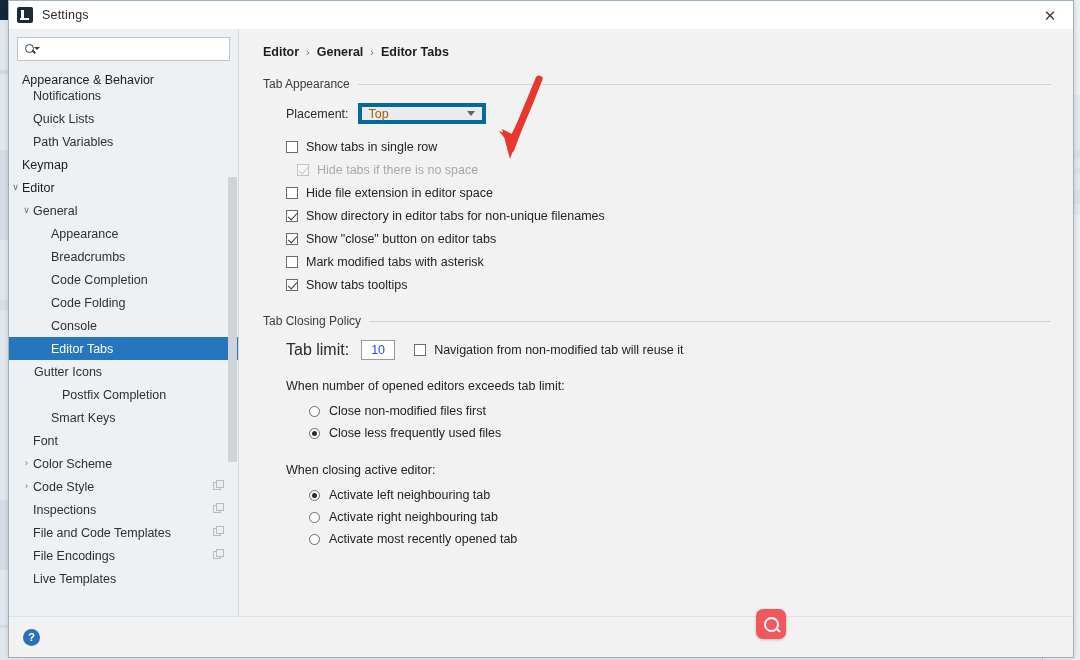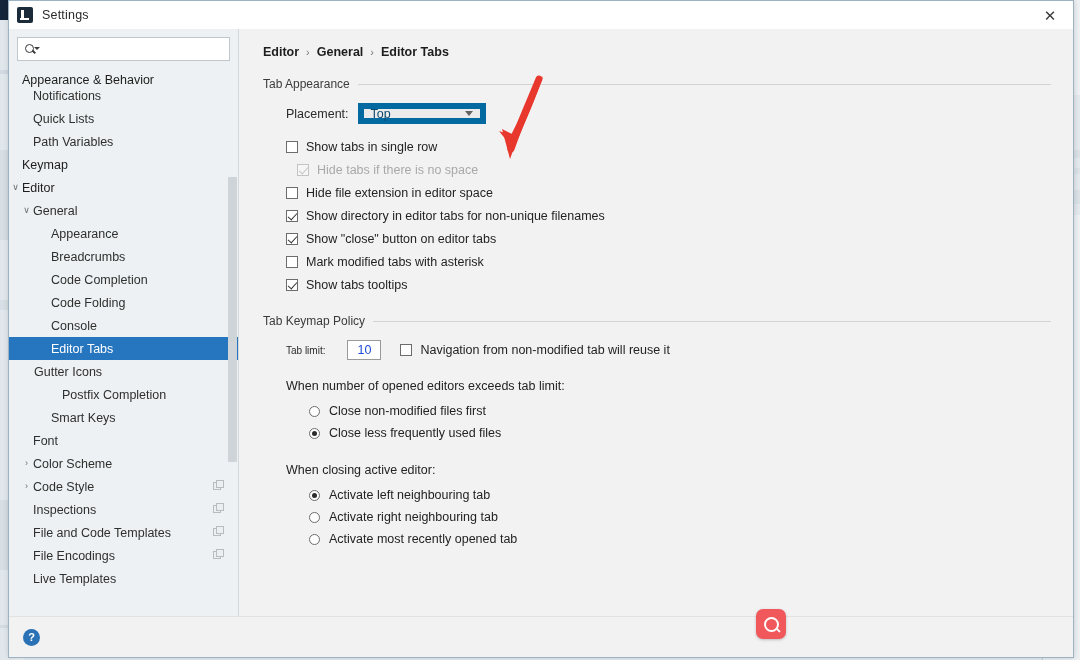--- a/index.html
+++ b/index.html
@@ -182,23 +182,23 @@
   }
   .section-head .rule {
     flex: 1 1 auto; height: 1px; background: #d3d3d3; margin-left: 8px;
   }
 
   .row { display: flex; align-items: center; }
   .placement-row { margin: 12px 0 0 23px; }
   .placement-label { font-size: 12.5px; color: #2b2b2b; margin-right: 9px; }
   .combo {
     width: 128px; height: 21px;
-    background: #ebebeb; border: 6px solid #0369a1;
+    background: #ebebeb; border: 4px solid #0369a1;
     display: flex; align-items: center; justify-content: space-between;
-    padding: 0 7px; font-size: 12.5px; color: #0c4a6e;
+    padding: 0 7px; font-size: 12.5px; color: #a16207;
     cursor: pointer; box-sizing: border-box;
   }
   .combo .chev {
     width: 0; height: 0;
     border-left: 4px solid transparent;
     border-right: 4px solid transparent;
     border-top: 5px solid #4a4a4a;
     opacity: .85;
   }
 
@@ -219,21 +219,21 @@
   .cbox.on::after {
     content: ""; position: absolute;
     left: 3px; top: 0px; width: 4px; height: 8px;
     border: solid #333; border-width: 0 1.6px 1.6px 0;
     transform: rotate(42deg);
   }
   .check-row.disabled .cbox.on::after { border-color: #c3c3c3; }
 
   .closing-body { margin: 12px 0 0 23px; }
   .taglimit-row { display: flex; align-items: center; }
-  .taglimit-label { font-size: 10px; color: #2b2b2b; margin-right: 22px; }
+  .taglimit-label { font-size: 16px; color: #2b2b2b; margin-right: 12px; }
   .spin {
     width: 34px; height: 20px; background: #ffffff;
     border: 1px solid #9a9a9a;
     font-size: 12.5px; color: #1d4ed8;
     display: flex; align-items: center; justify-content: center;
     box-sizing: border-box; margin-right: 19px;
   }
   .subhead {
     font-size: 12.5px; color: #232323; margin: 19px 0 0 0;
   }
@@ -500,21 +500,21 @@
               </div>
               <div class="check-row">
                 <span class="cbox on"></span>
                 <span>Show tabs tooltips</span>
               </div>
             </div>
         </div>
 
         <div class="section" style="margin-top:18px">
           <div class="section-head">
-            <span>Tab Keymap Policy</span>
+            <span>Tab Closing Policy</span>
             <span class="rule"></span>
           </div>
 
           <div class="closing-body">
             <div class="taglimit-row">
               <span class="taglimit-label">Tab limit:</span>
               <div class="spin">10</div>
               <div class="check-row" style="height:auto">
                 <span class="cbox" id="reuse-box"></span>
                 <span>Navigation from non-modified tab will reuse it</span>

